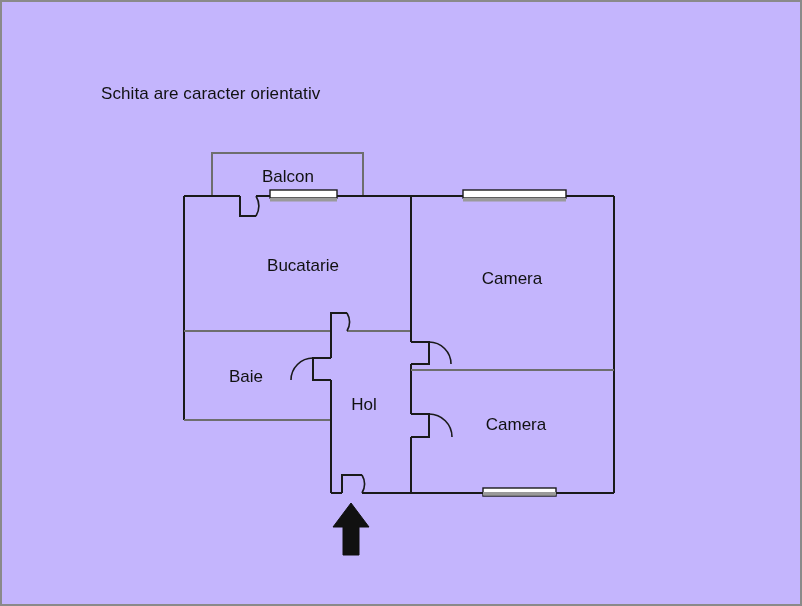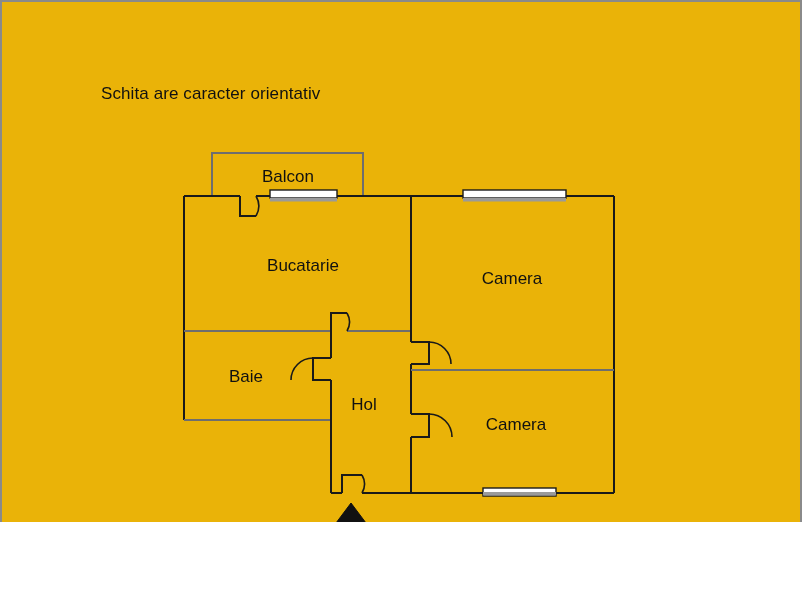--- a/index.html
+++ b/index.html
@@ -7,22 +7,22 @@
     margin: 0;
     padding: 0;
     background: #ffffff;
   }
   body {
     font-family: "Liberation Sans", sans-serif;
   }
   #page {
     position: relative;
     width: 802px;
-    height: 522px;
-    background: #eab308;
+    height: 606px;
+    background: #c4b5fd;
     box-sizing: border-box;
     overflow: hidden;
   }
   #page-border {
     position: absolute;
     left: 0;
     top: 0;
     width: 802px;
     height: 606px;
     box-sizing: border-box;

